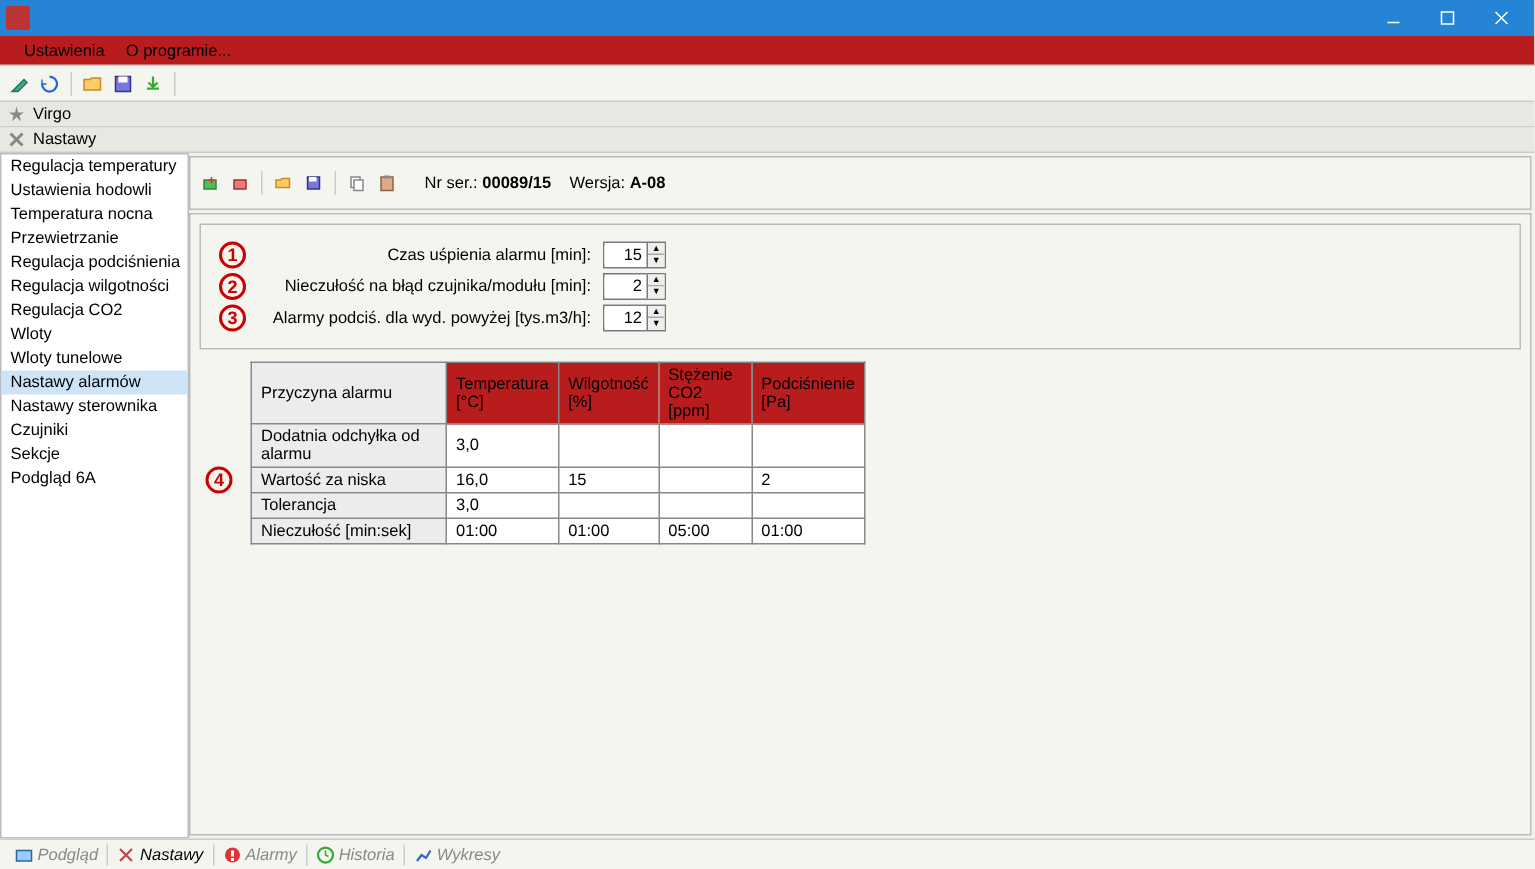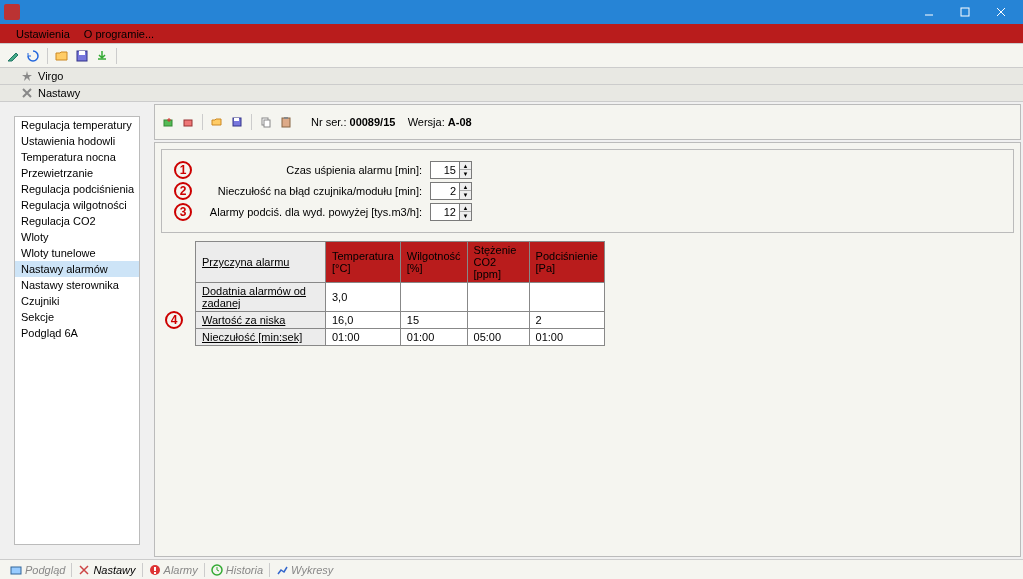--- a/index.html
+++ b/index.html
@@ -8,44 +8,44 @@
 .titlebar .icon { width: 16px; height: 16px; background: #b33; border-radius: 2px; margin-right: 6px; }
 .titlebar .title { flex: 1; margin-top: 48px; }
 .win-controls { display: flex; gap: 0; }
 .win-btn { width: 36px; height: 22px; display: flex; align-items: center; justify-content: center; color: #fff; cursor: pointer; }
 .win-btn svg { width: 10px; height: 10px; stroke: #fff; stroke-width: 1; fill: none; }
 .menubar { background: #b91c1c; height: 20px; display: flex; align-items: center; padding: 0 16px; border-bottom: 1px solid #ccc; }
 .menubar span { margin-right: 14px; cursor: pointer; }
 .toolbar { background: #f5f5f0; height: 24px; display: flex; align-items: center; padding: 0 4px; border-bottom: 1px solid #ccc; gap: 2px; }
 .tool { width: 18px; height: 18px; display: flex; align-items: center; justify-content: center; cursor: pointer; }
 .tool-sep { width: 1px; height: 16px; background: #ccc; margin: 0 3px; }
-.panel-head { background: #e8e8e3; height: 17px; display: flex; align-items: center; padding: 0 20px; border-bottom: 1px solid #ccc; }
+.panel-head { background: #e8e8e3; height: 17px; display: flex; align-items: center; padding: 0 4px; border-bottom: 1px solid #ccc; }
 .panel-head .ph-icon { width: 14px; height: 14px; margin-right: 4px; display: flex; align-items: center; justify-content: center; }
 .content { flex: 1; display: flex; background: #f0f0f0; }
-.sidebar { width: 126px; background: #fff; border: 1px solid #bbb; margin: 14px; overflow-y: auto; }
+.sidebar { width: 126px; background: #fff; border: 1px solid #bbb; margin: 0; overflow-y: auto; }
 .side-item { padding: 2px 6px; cursor: pointer; white-space: nowrap; }
 .side-item.active { background: #cde4f7; }
 .main { flex: 1; margin: 2px 2px 2px 0; display: flex; flex-direction: column; }
 .dev-toolbar { height: 36px; display: flex; align-items: center; border: 1px solid #bbb; background: #f5f5f0; margin-bottom: 2px; gap: 2px; padding: 0 4px; }
 .dev-info { margin-left: 14px; }
 .main-panel { flex: 1; border: 1px solid #bbb; background: #f5f5f0; padding: 6px; position: relative; }
 .fieldset { border: 1px solid #bbb; padding: 8px 12px; margin-bottom: 8px; background: #f5f5f0; }
 .row { display: flex; align-items: center; margin: 3px 0; }
 .badge { width: 18px; height: 18px; border: 2px solid #c00; color: #c00; border-radius: 50%; display: flex; align-items: center; justify-content: center; font-weight: bold; margin-right: 10px; font-size: 12px; }
 .row label { width: 220px; text-align: right; margin-right: 8px; }
 .spin { display: flex; align-items: center; border: 1px solid #7a7a7a; background: #fff; height: 18px; }
 .spin input { border: none; width: 28px; text-align: right; padding: 0 3px; outline: none; font-size: 11px; }
 .spin .arrows { display: flex; flex-direction: column; width: 12px; border-left: 1px solid #7a7a7a; }
 .spin .arrow { height: 8px; display: flex; align-items: center; justify-content: center; font-size: 6px; background: #eee; cursor: pointer; line-height: 1; }
 .spin .arrow:first-child { border-bottom: 1px solid #aaa; }
 .table-wrap { position: relative; }
 .data-table { border-collapse: collapse; margin-left: 34px; background: #fff; }
 .data-table th, .data-table td { border: 1px solid #888; padding: 2px 6px; text-align: left; vertical-align: middle; height: 17px; }
 .data-table th { background: #b91c1c; font-weight: normal; }
-.data-table th.rowhdr { background: #ececec; width: 130px; text-align: left; text-decoration: underline; }
+.data-table th.rowhdr { background: #ececec; width: 130px; text-align: left; }
 .data-table td { width: 62px; }
 .data-table td.val { font-weight: normal; }
 .badge4 { position: absolute; left: 4px; top: 70px; }
 .statusbar { height: 20px; background: #f5f5f0; border-top: 1px solid #ccc; display: flex; align-items: center; padding: 0 6px; gap: 2px; font-style: italic; }
 .sb-item { display: flex; align-items: center; gap: 3px; padding: 0 4px; cursor: pointer; color: #888; }
 .sb-item.active { color: #000; }
 .sb-sep { width: 1px; height: 14px; background: #ccc; }
 </style>
 </head>
 <body>
@@ -232,32 +232,39 @@
               <tr id="thead-row">
                 <th class="rowhdr">Przyczyna alarmu</th>
                 <th>Temperatura<br>[°C]</th>
                 <th>Wilgotność<br>[%]</th>
                 <th>Stężenie CO2<br>[ppm]</th>
                 <th>Podciśnienie<br>[Pa]</th>
               </tr>
             </thead>
           <tbody id="tbody">
               <tr>
-                <th class="rowhdr">Dodatnia alarmów od zadanej</th>
+                <th class="rowhdr">Dodatnia odchyłka od alarmu</th>
                 <td class="val">3,0</td>
                 <td class=""></td>
                 <td class=""></td>
                 <td class=""></td>
               </tr>
               <tr>
                 <th class="rowhdr">Wartość za niska</th>
                 <td class="val">16,0</td>
                 <td class="val">15</td>
                 <td class=""></td>
                 <td class="val">2</td>
+              </tr>
+              <tr>
+                <th class="rowhdr">Tolerancja</th>
+                <td class="val">3,0</td>
+                <td class=""></td>
+                <td class=""></td>
+                <td class=""></td>
               </tr>
               <tr>
                 <th class="rowhdr">Nieczułość [min:sek]</th>
                 <td class="val">01:00</td>
                 <td class="val">01:00</td>
                 <td class="val">05:00</td>
                 <td class="val">01:00</td>
               </tr>
             </tbody>
         </table>

